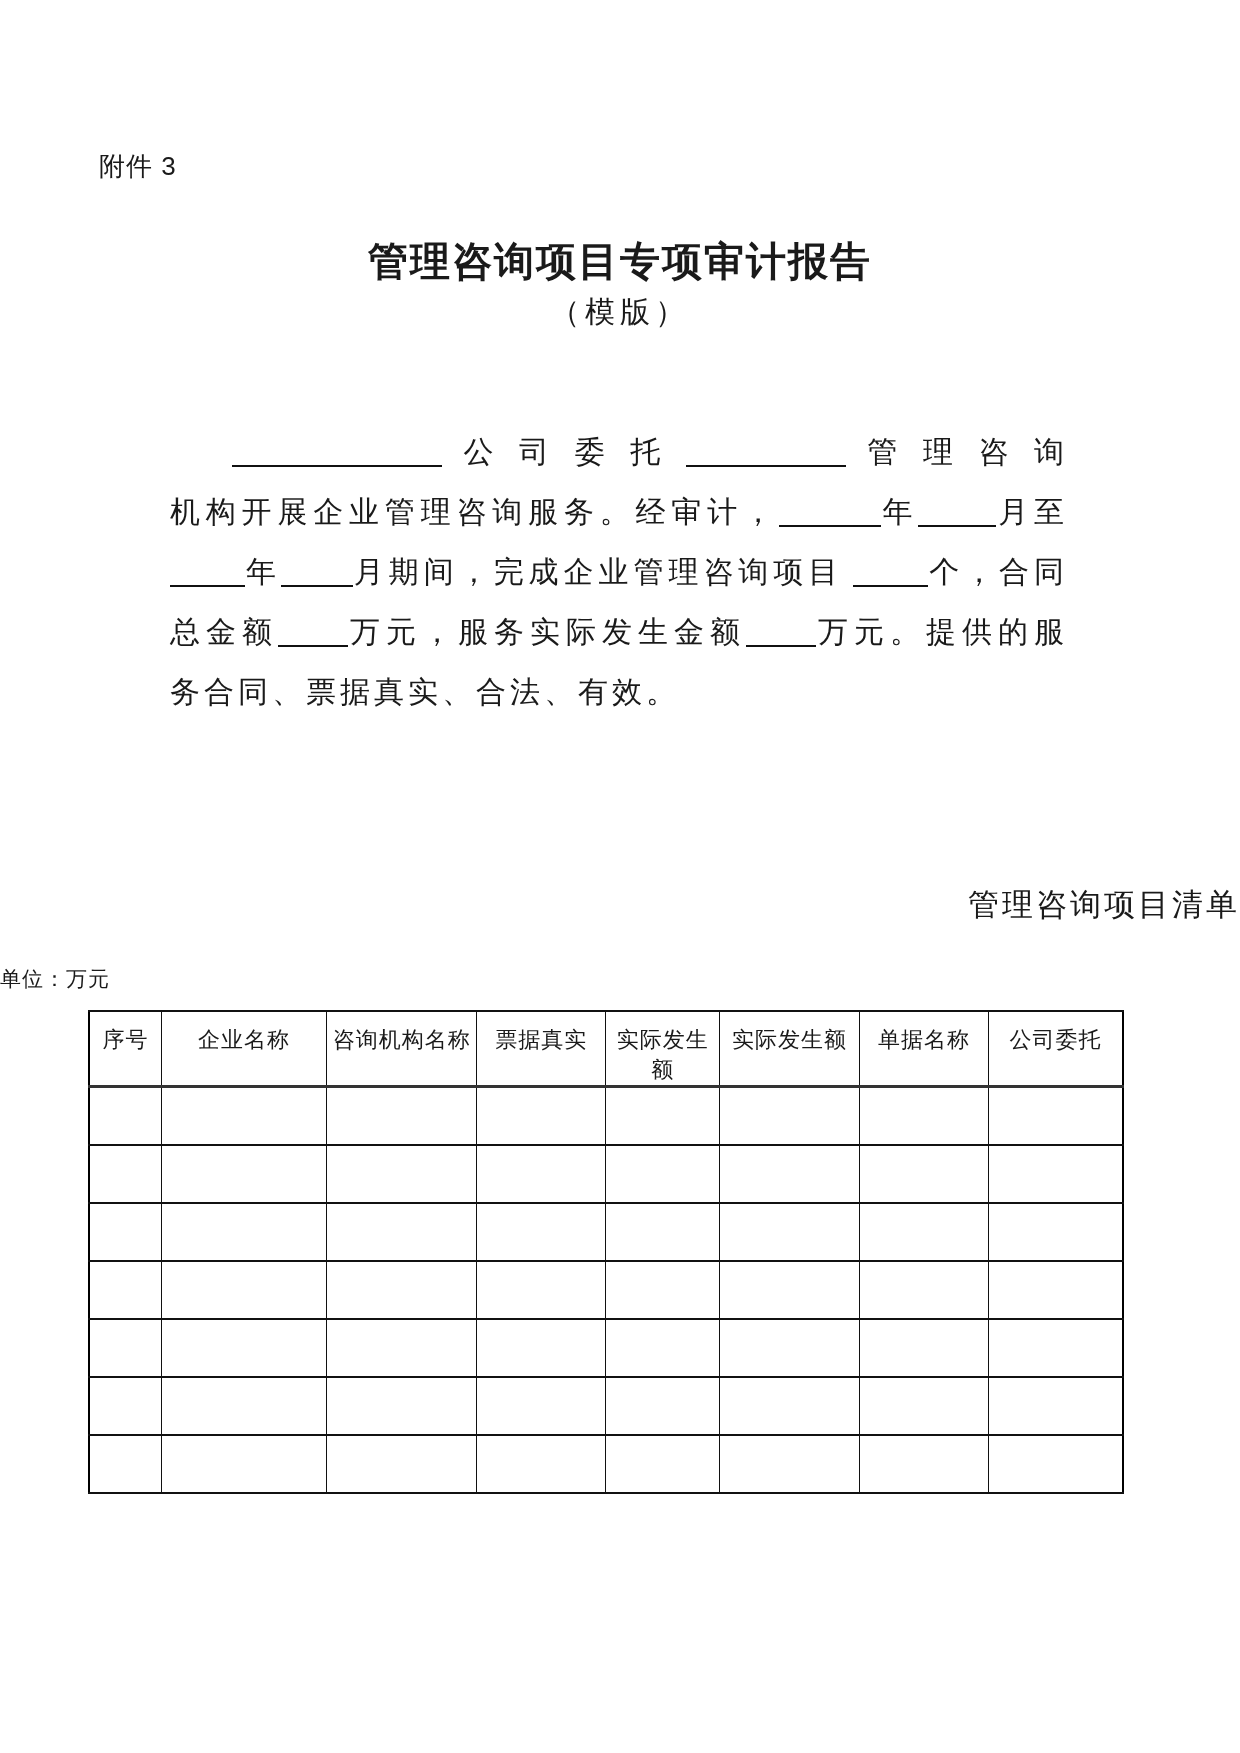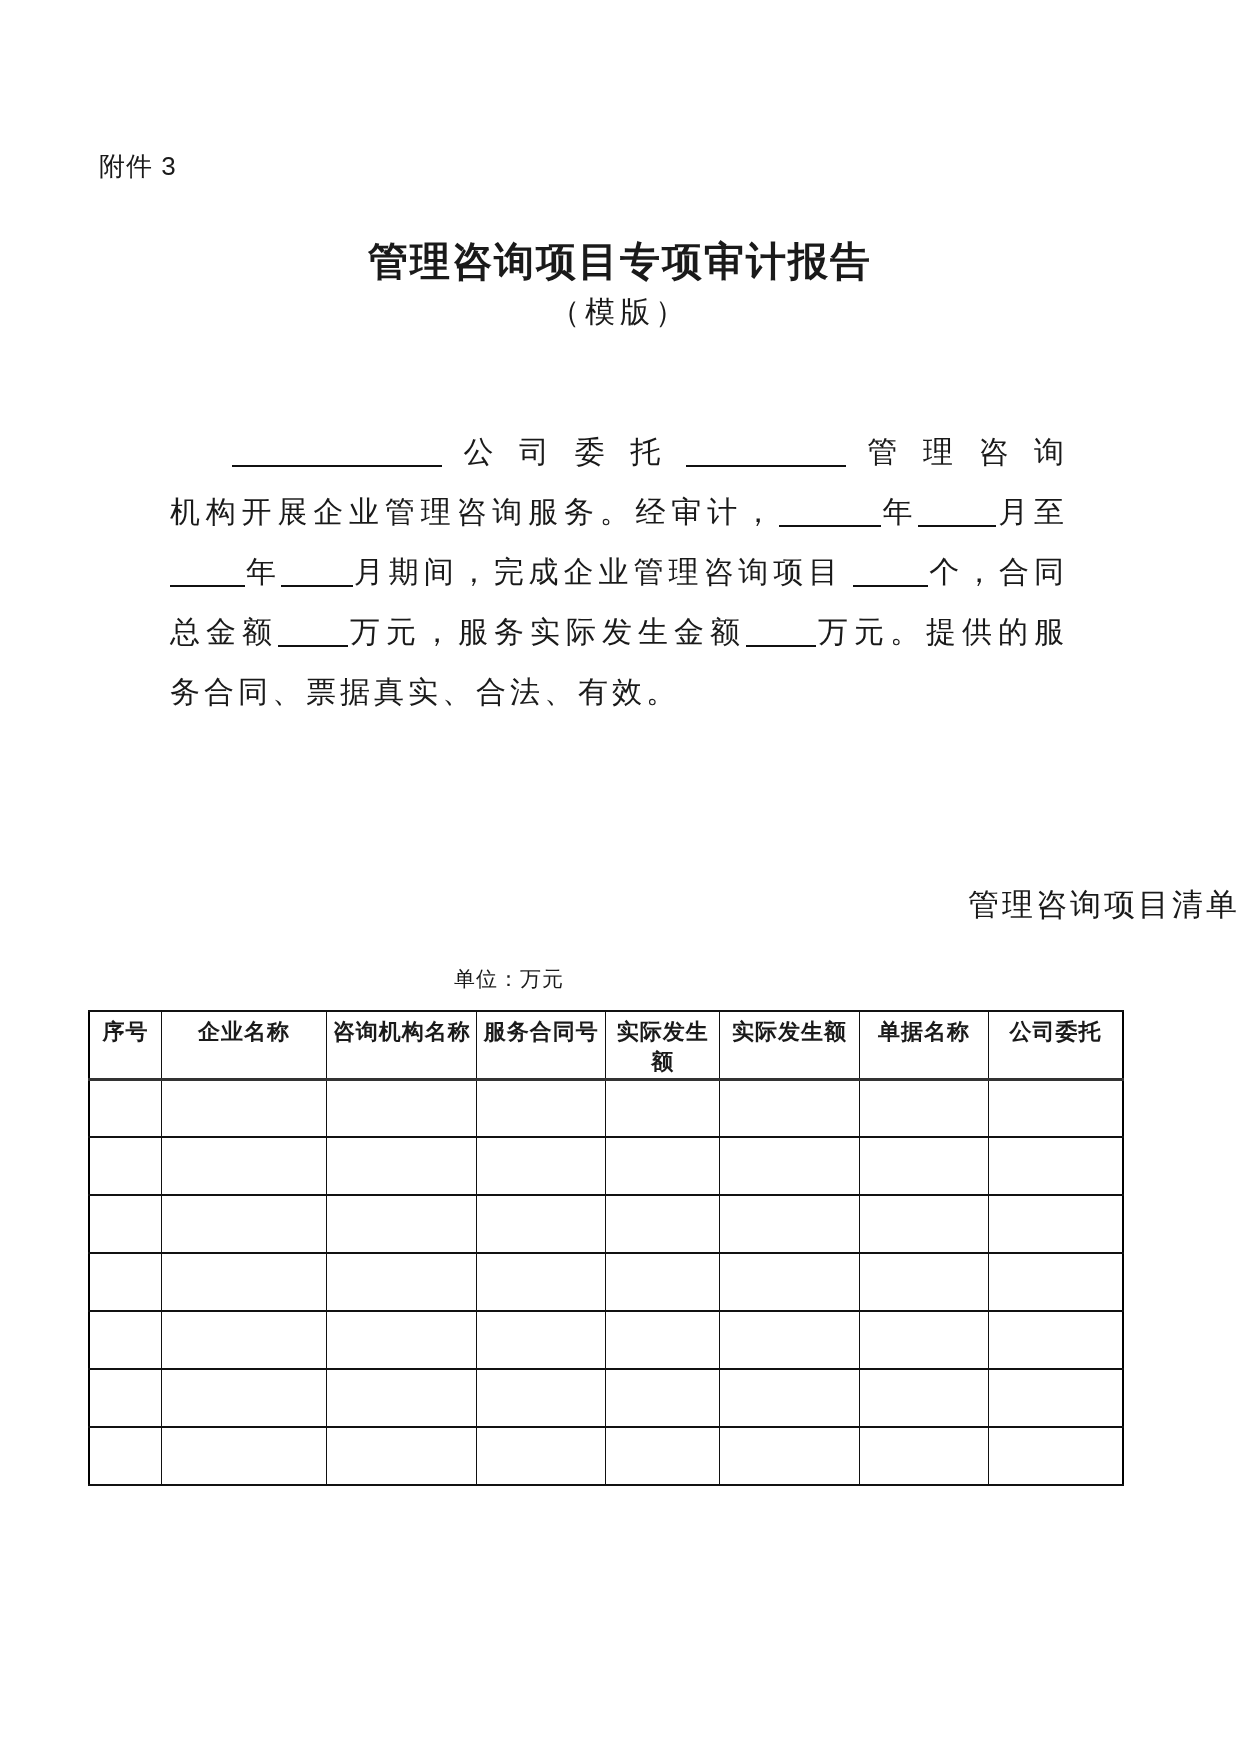--- a/index.html
+++ b/index.html
@@ -74,21 +74,21 @@
   .list-heading {
     margin-top: 160px;
     text-align: right;
     font-size: 31px;
     line-height: 46px;
     letter-spacing: 3px;
   }
 
   .unit-label {
     margin: 36px 222px 0 0;
-    text-align: center;
+    text-align: left;
     font-size: 21px;
     line-height: 30px;
     letter-spacing: 1px;
   }
 
   table.project-table {
     margin: 16px 0 0 88px;
     width: 1036px;
     border-collapse: collapse;
     table-layout: fixed;
@@ -96,22 +96,22 @@
   table.project-table th,
   table.project-table td {
     border: 1.5px solid #111;
     border-top-width: 2px;
     border-bottom-width: 2px;
   }
   table.project-table { border: 2px solid #000; }
   table.project-table th {
     height: 68px;
     vertical-align: top;
-    padding-top: 5px;
-    font-weight: 700;
+    padding-top: 13px;
+    font-weight: 400;
     font-size: 22px;
     letter-spacing: 1px;
     text-align: center;
   }
   table.project-table thead tr { border-bottom: 3px solid #333; }
   table.project-table td { height: 58px; }
 
   col.c1 { width: 7%; }
   col.c2 { width: 16%; }
   col.c3 { width: 14.5%; }
@@ -163,21 +163,21 @@
       <col class="c5">
         <col class="c6">
         <col class="c7">
         <col class="c8">
     </colgroup>
     <thead>
       <tr id="header-row">
           <th>序号</th>
           <th>企业名称</th>
           <th>咨询机构名称</th>
-          <th>服务合同号</th>
+          <th>票据真实</th>
           <th>实际发生额</th>
           <th>实际发生额</th>
           <th>单据名称</th>
           <th>公司委托</th>
         </tr>
     </thead>
     <tbody id="table-body">
         <tr>
           <td></td>
           <td></td>

